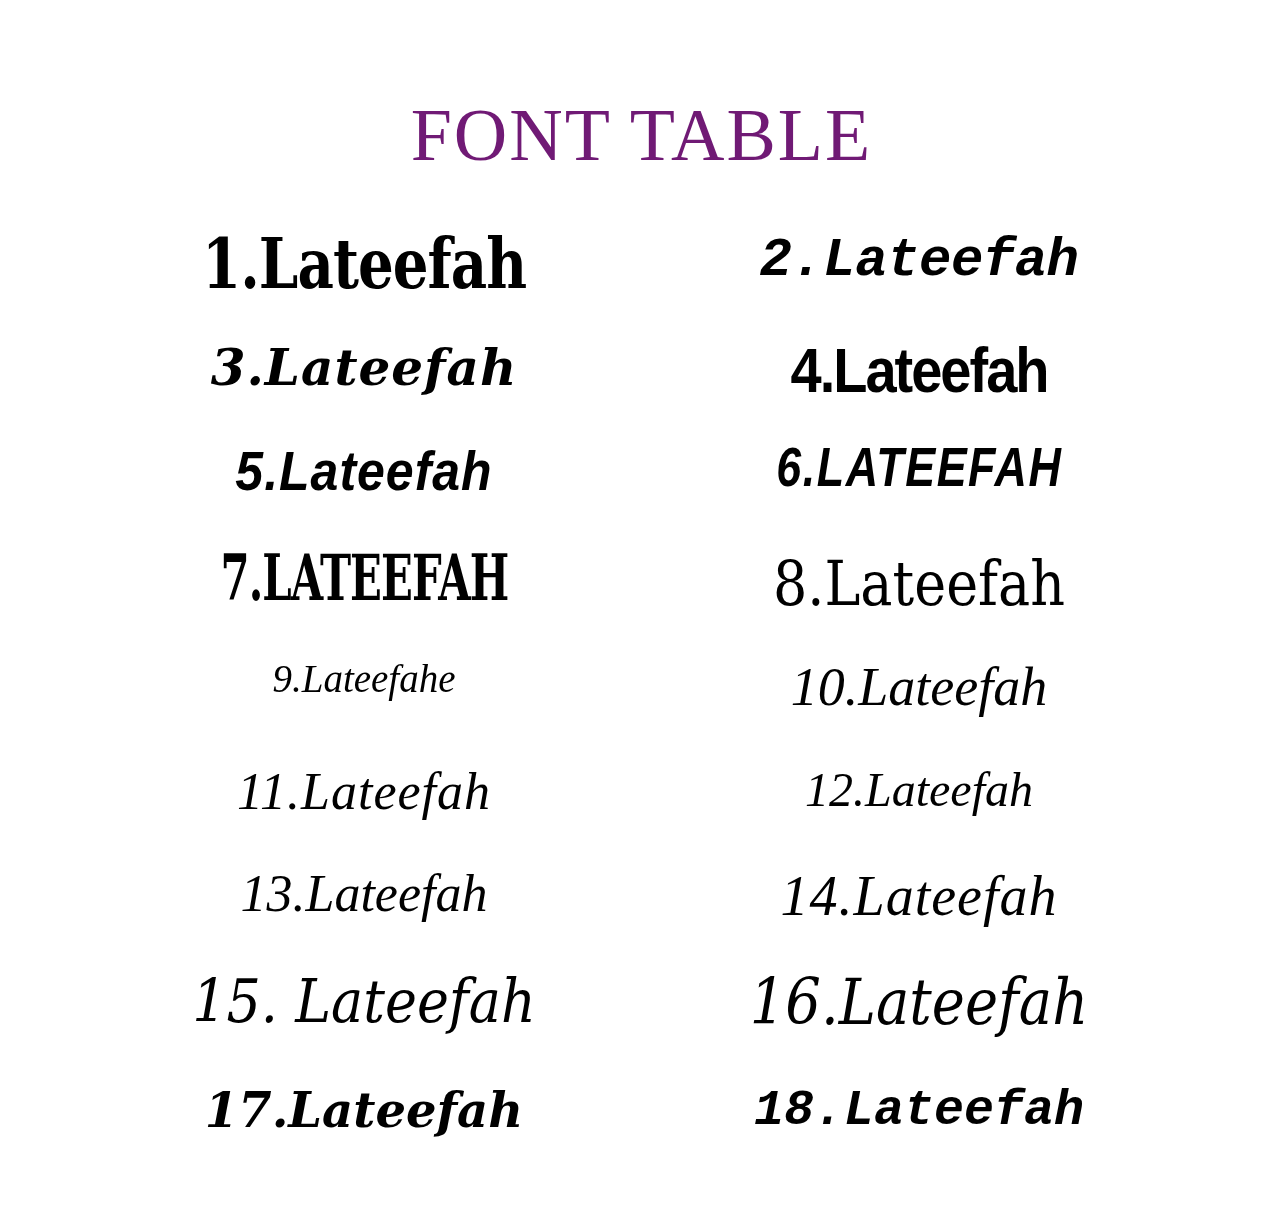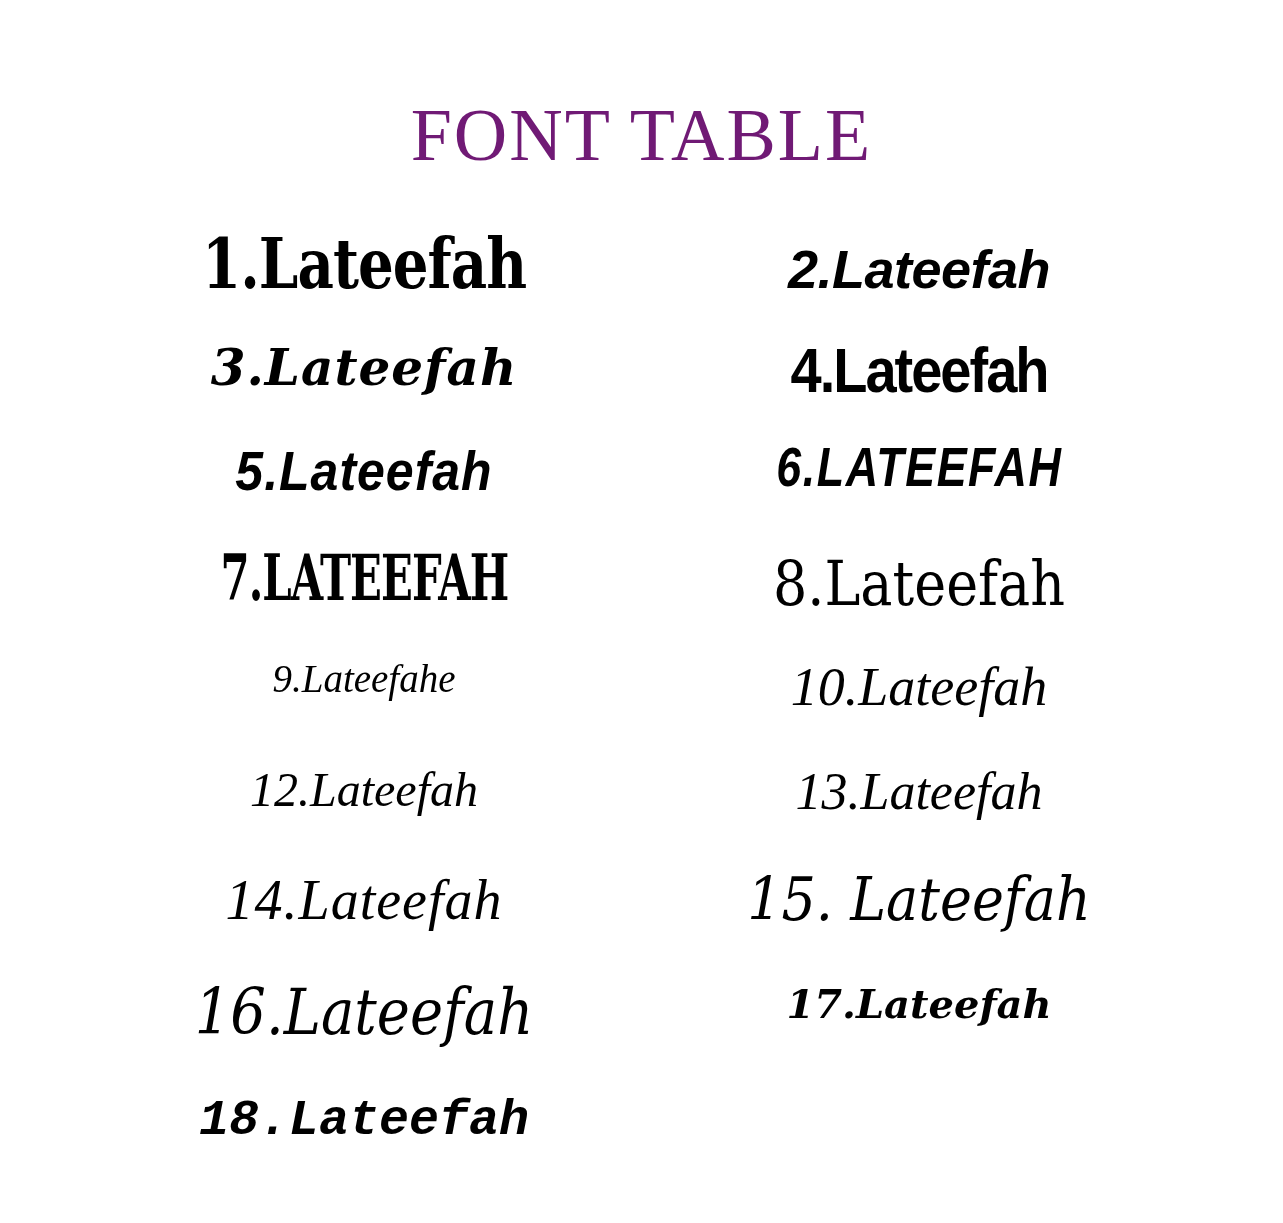--- a/index.html
+++ b/index.html
@@ -66,26 +66,25 @@
 
   
   .s1 {
     font-family: "DejaVu Serif", serif;
     font-weight: 700;
     font-size: 58px;
     letter-spacing: -1px;
     transform: scaleY(1.18) scaleX(0.97);
   }
   .s2 {
-    font-family: Liberation Sans, sans-serif;
+    font-family: Liberation Mono, monospace;
     font-weight: 700;
     font-style: italic;
     font-size: 54px;
     letter-spacing: -0.5px;
-    margin-top: 8px;
   }
   .s3 {
     font-family: "DejaVu Serif", serif;
     font-weight: 700;
     font-style: italic;
     font-size: 50px;
     letter-spacing: 1px;
   }
   .s4 {
     font-family: "Liberation Sans", sans-serif;
@@ -173,21 +172,21 @@
     font-family: "DejaVu Serif", serif;
     font-style: italic;
     font-weight: 400;
     font-size: 56px;
     transform: scaleY(1.12);
   }
   .s17 {
     font-family: "DejaVu Serif", serif;
     font-style: italic;
     font-weight: 700;
-    font-size: 40px;
+    font-size: 48px;
   }
   .s18 {
     font-family: Liberation Mono, monospace;
     font-style: italic;
     font-weight: 700;
     font-size: 50px;
   }
 
   .ornament {
     position: relative;
@@ -247,20 +246,23 @@
       <span class="ornament">
         <span class="mark">❥</span>
         <span class="s9">9.Lateefahe</span>
       </span>
     </div>
     <div class="cell r5">
       <span class="s10">10.Lateefah</span>
     </div>
 
     <div class="cell r6">
+      <span class="s11">11.Lateefah</span>
+    </div>
+    <div class="cell r6">
       <span class="s12">12.Lateefah</span>
     </div>
 
     <div class="cell r7">
       <span class="ornament">
         <span class="mark crown">♕</span>
         <span class="s13">13.Lateefah</span>
       </span>
     </div>
     <div class="cell r7">

